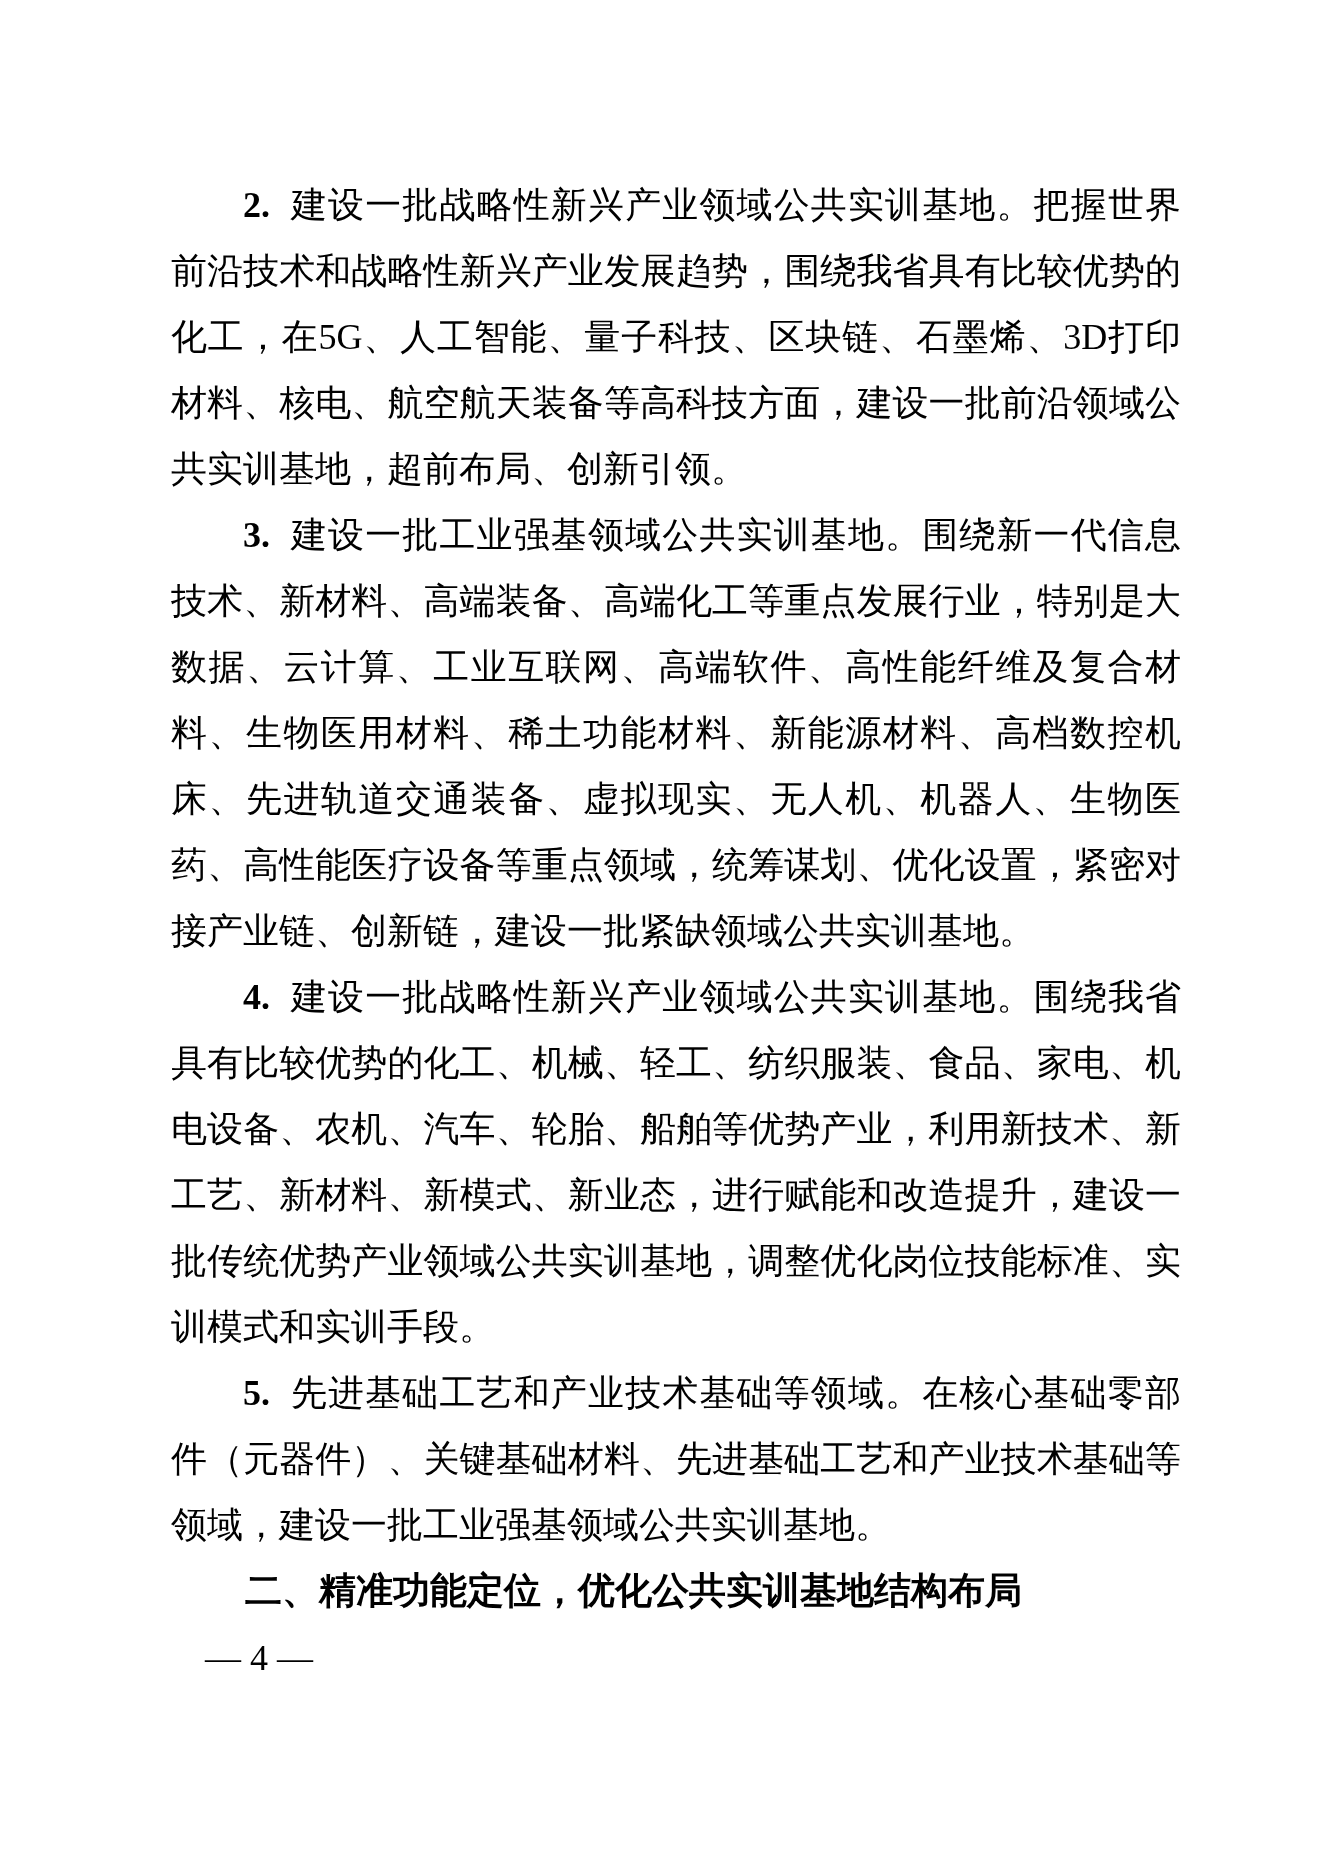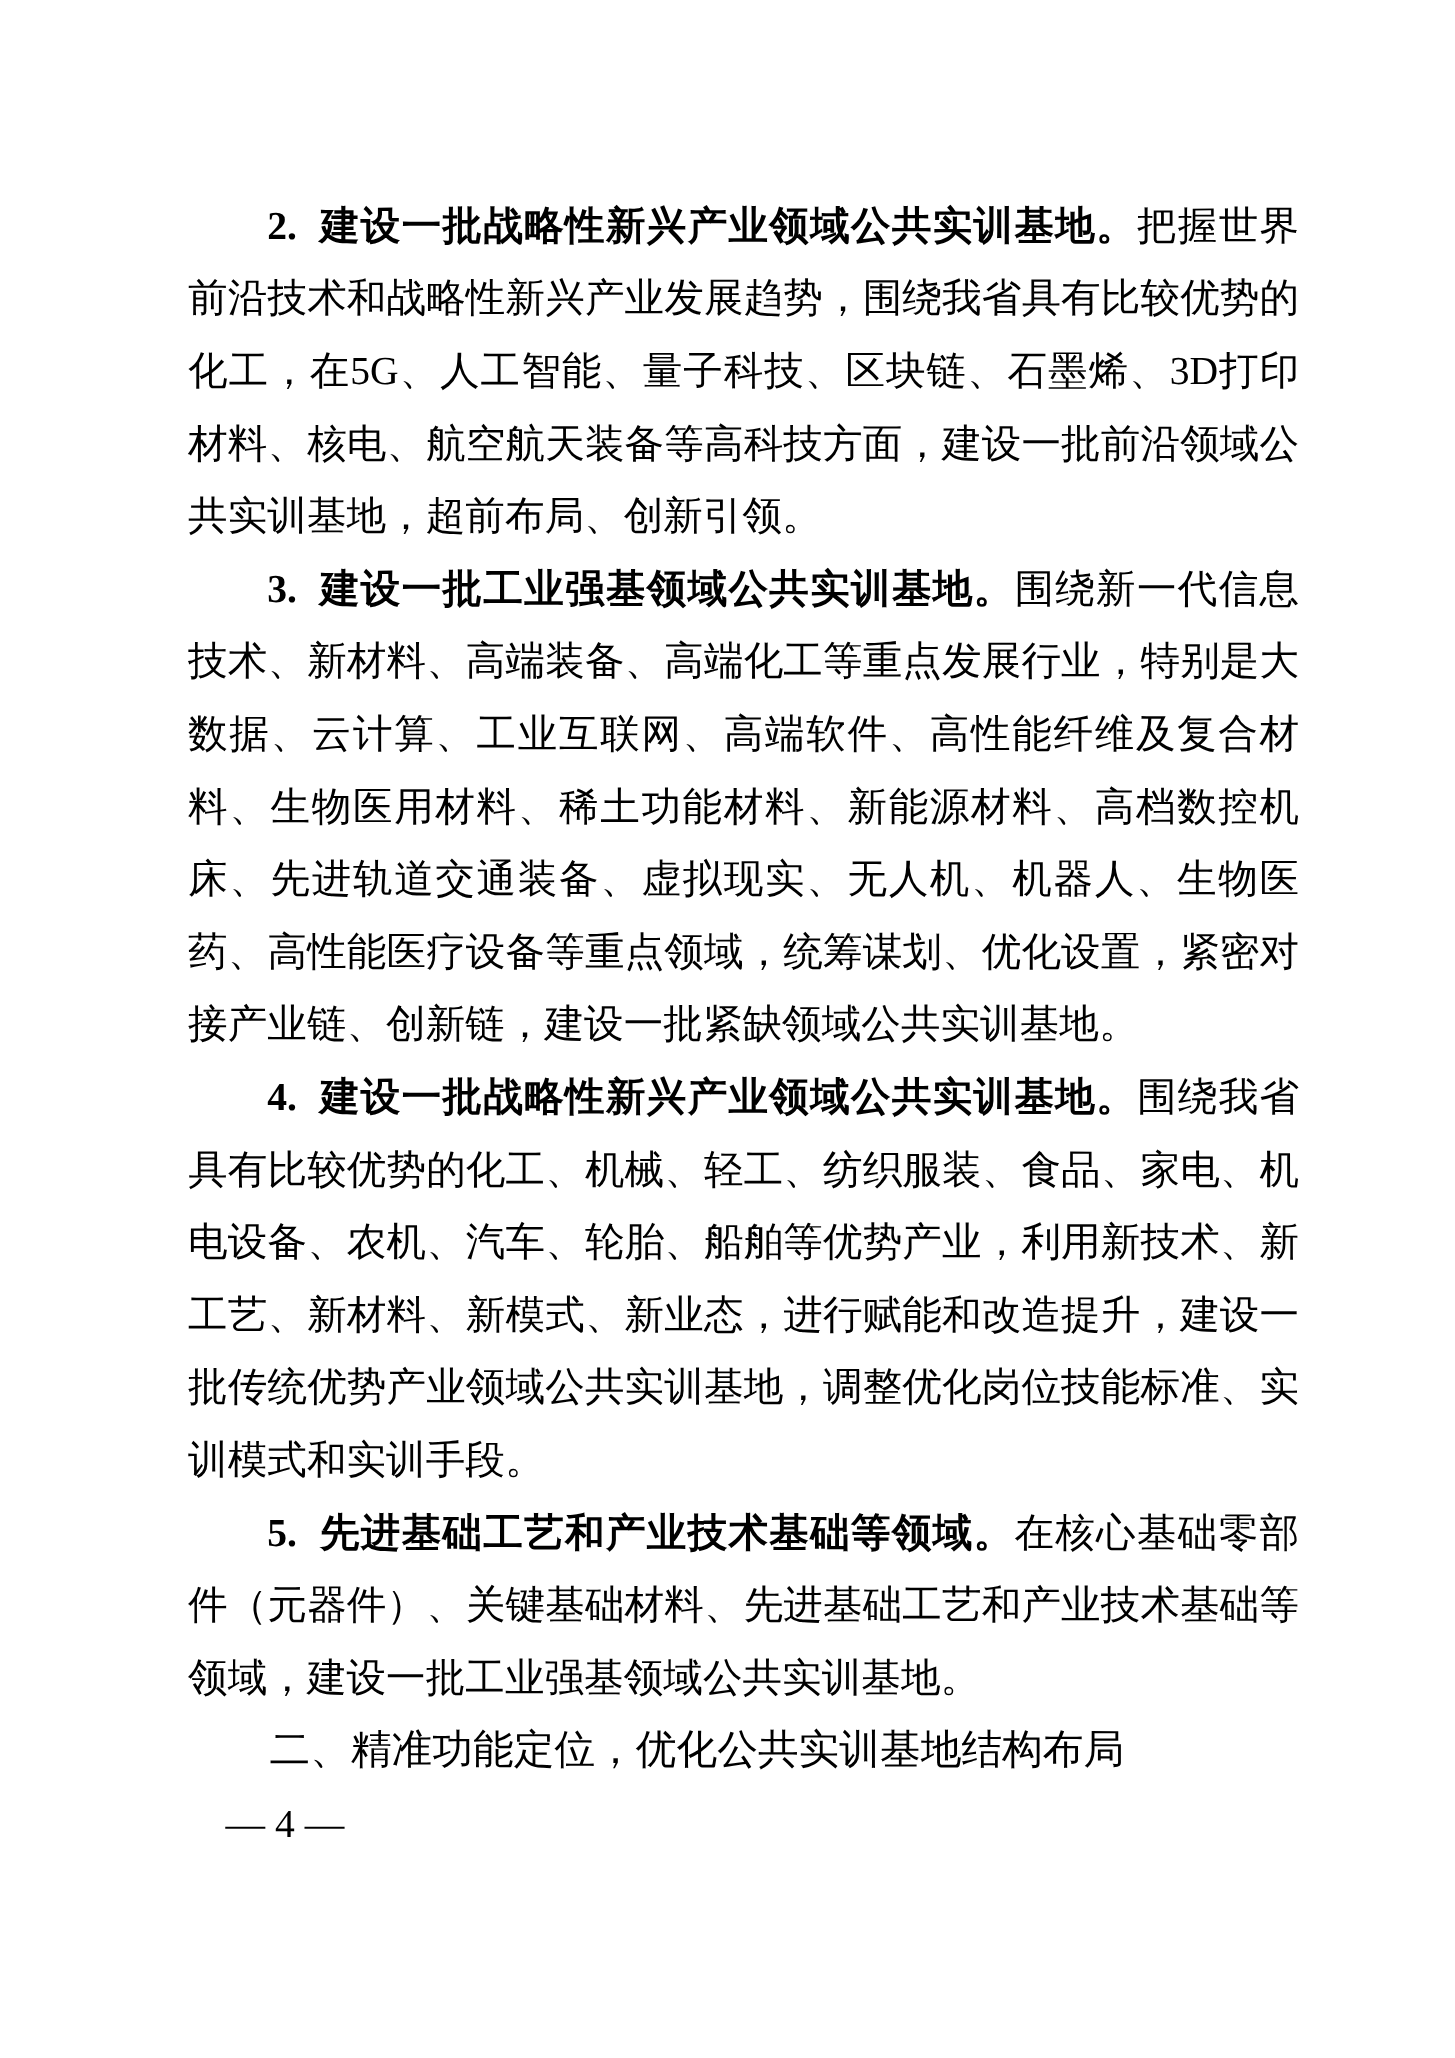--- a/index.html
+++ b/index.html
@@ -30,27 +30,27 @@
     text-align: justify;
     text-indent: 2em;
     color: #000000;
     letter-spacing: 0;
   }
   .para .num {
     font-weight: 700;
     margin-right: 0.55em;
   }
   .para .lead {
-    font-weight: 700;
+    font-weight: 400;
   }
   .section-heading {
     margin: 0;
     padding: 0;
     font-family: "Liberation Sans", "DejaVu Sans", sans-serif;
-    font-weight: 400;
+    font-weight: 700;
     font-size: 37px;
     line-height: 66px;
     text-indent: 2em;
     color: #000000;
   }
   .page-footer {
     position: absolute;
     left: 205px;
     top: 1636px;
     font-family: "Liberation Serif", "DejaVu Serif", serif;

